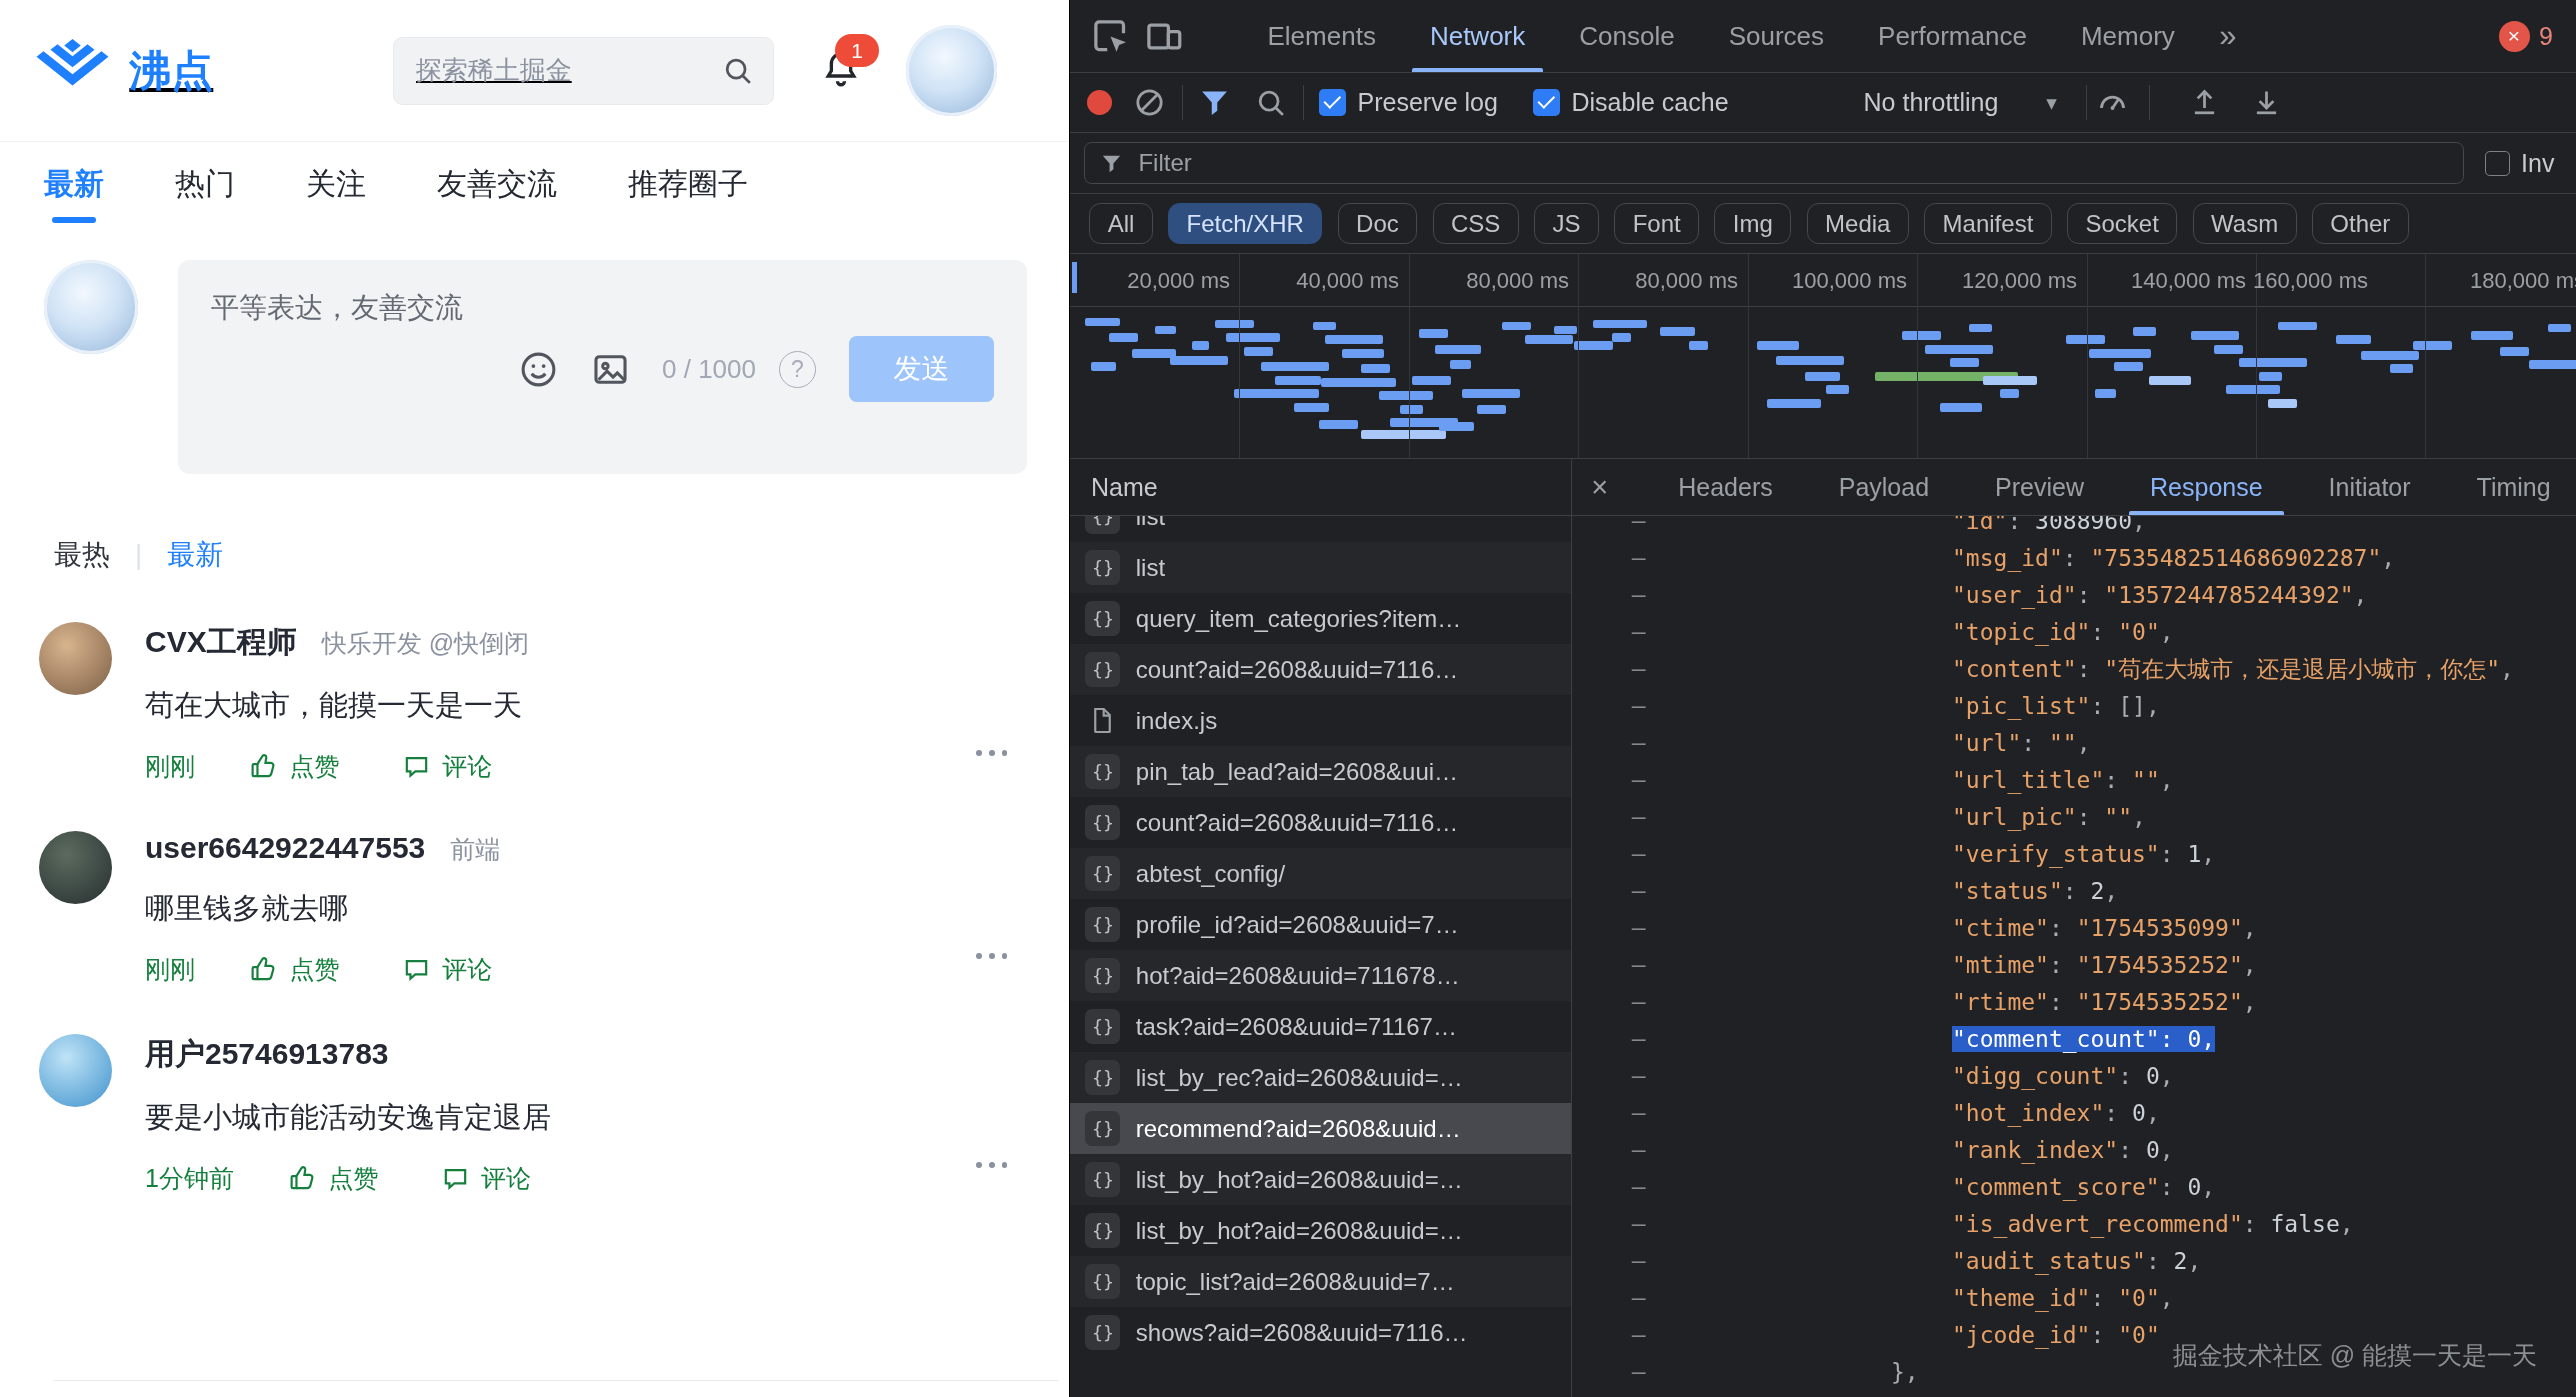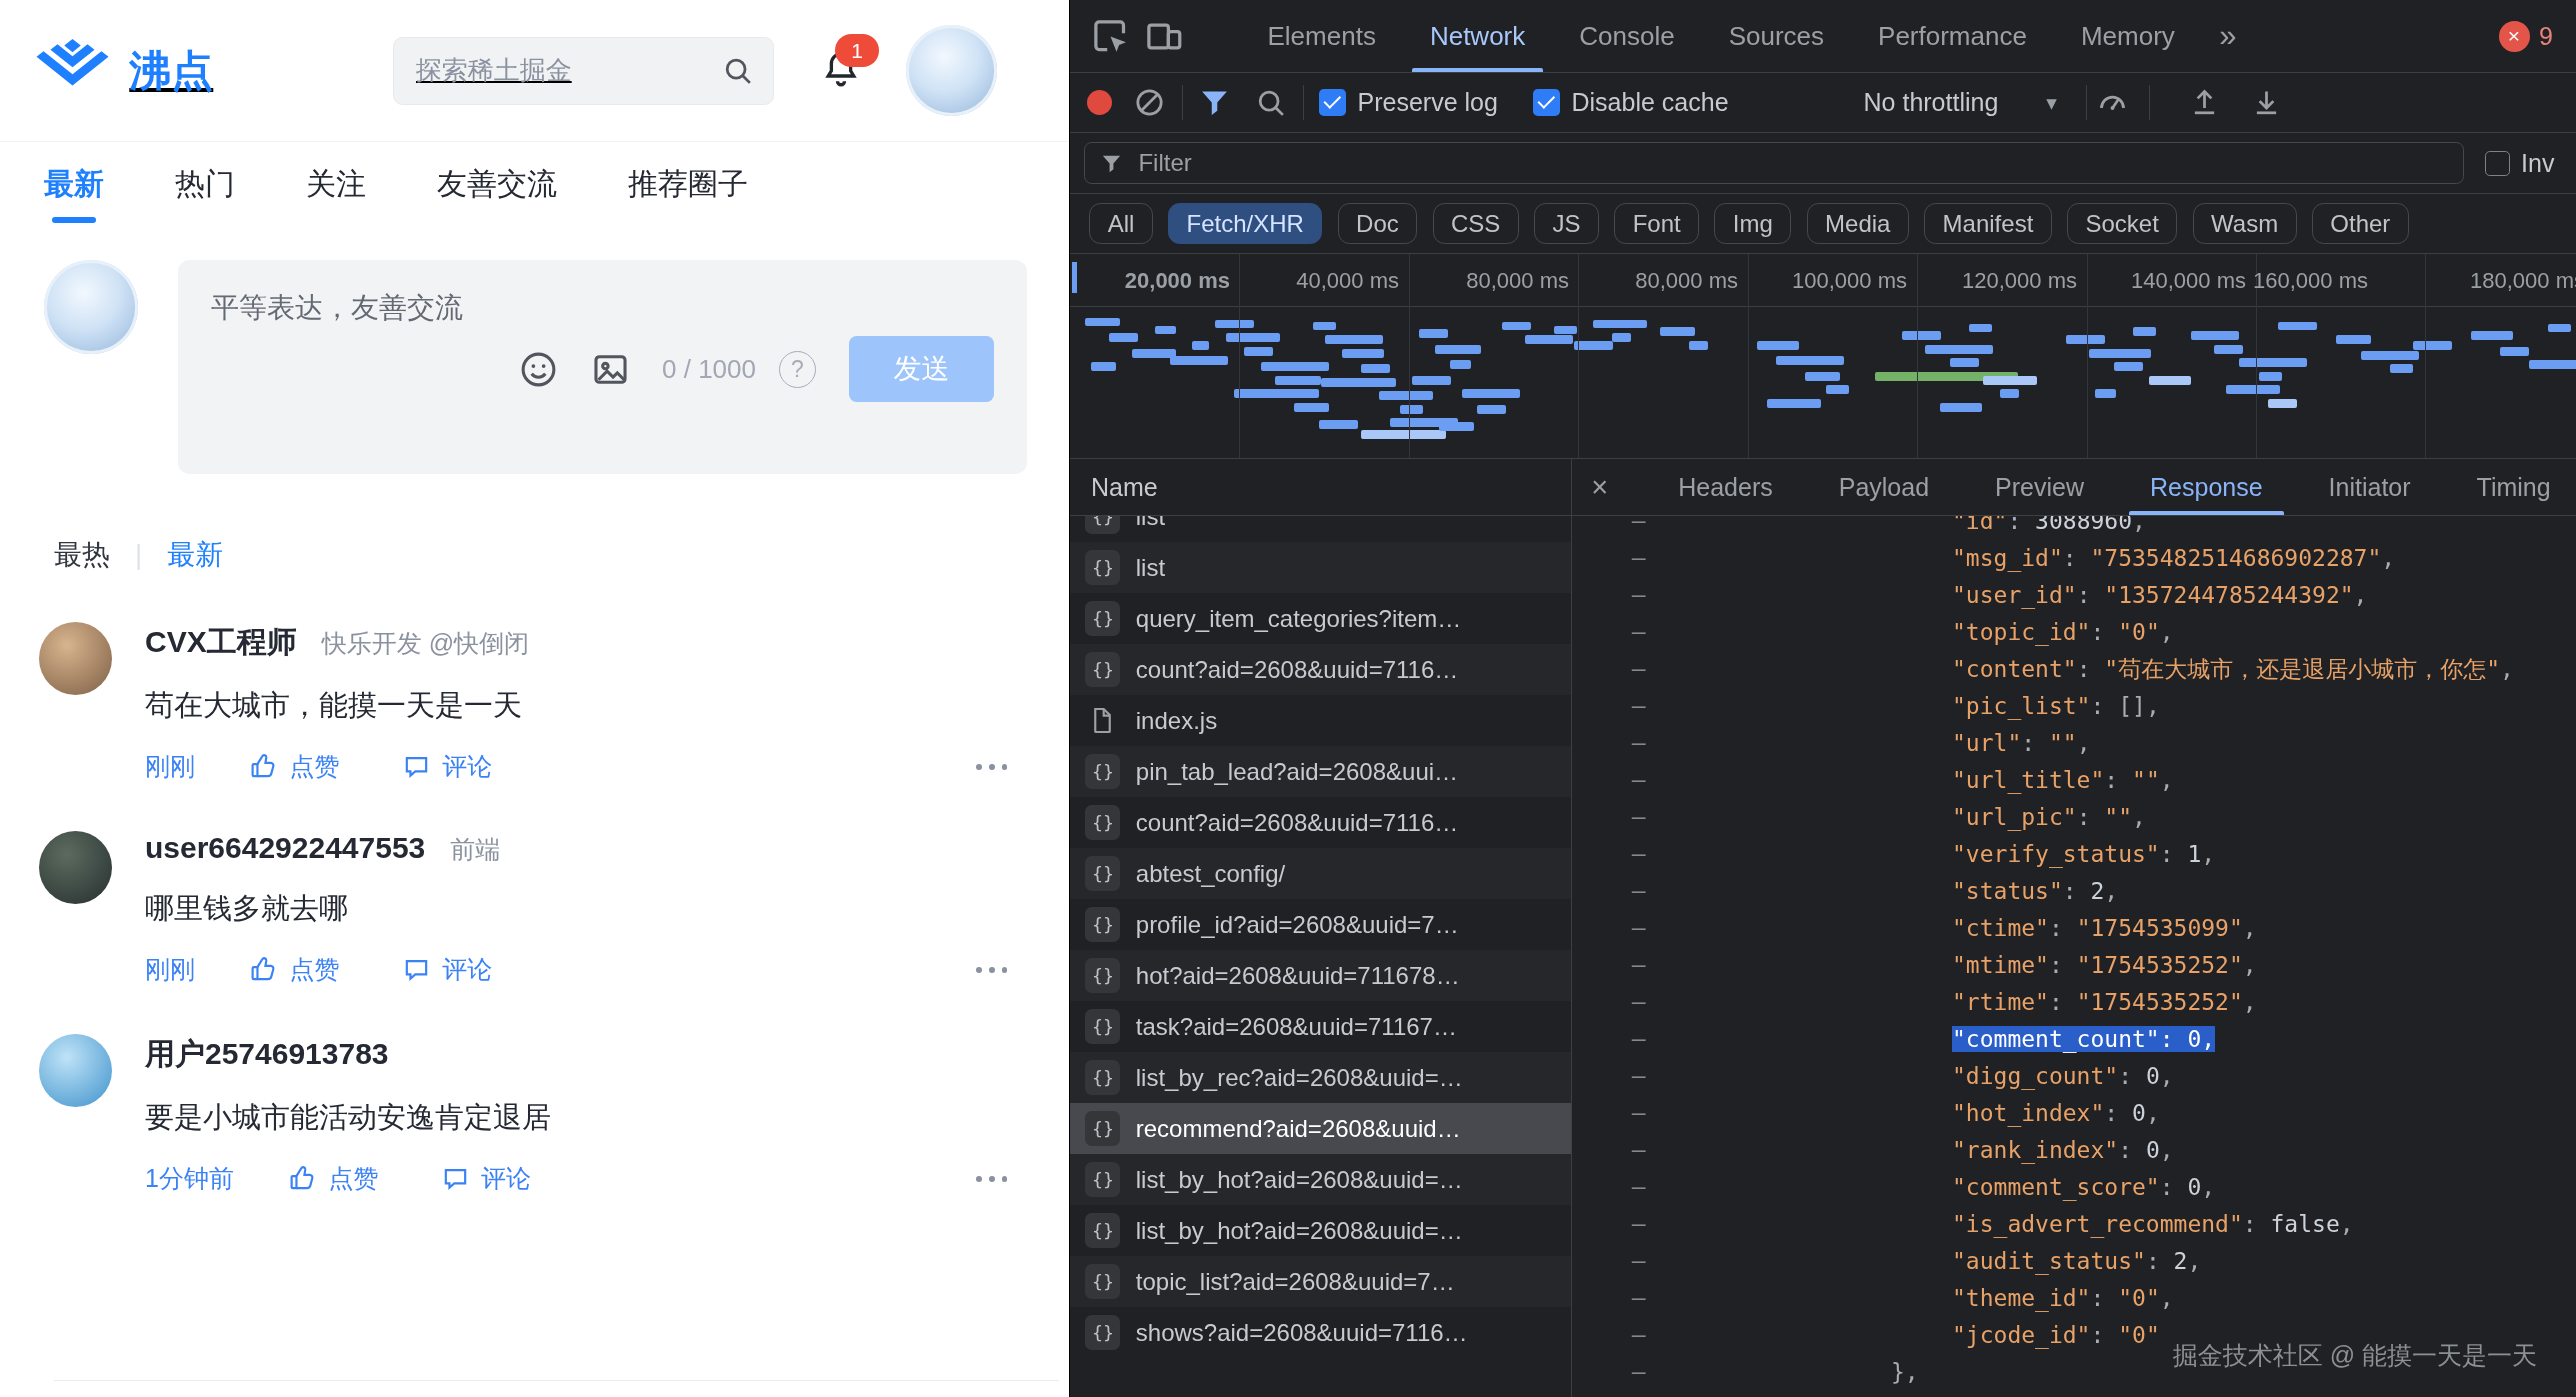--- a/index.html
+++ b/index.html
@@ -32,21 +32,21 @@
   .sort-hot{color:#31363f;font-weight:500;}
   .sort-sep{color:#dfe2e8;}
   .sort-new{color:#1e80ff;font-weight:500;}
   .post{display:flex;padding:48px 54px 0 39px;}
   .p-avatar{width:73px;height:73px;border-radius:50%;flex:none;margin-right:33px;}
   .p-body{flex:1;min-width:0;}
   .p-head{display:flex;align-items:baseline;}
   .p-name{font-size:30px;font-weight:600;color:#252933;}
   .p-meta{font-size:25px;color:#8a919f;margin-left:25px;}
   .p-content{margin-top:23px;font-size:29px;color:#252933;line-height:1.35;}
-  .p-foot{margin-top:25px;display:flex;align-items:center;color:#3b82f6;font-size:25px;}
+  .p-foot{margin-top:25px;display:flex;align-items:flex-start;color:#15803d;font-size:25px;}
   .p-time{margin-right:54px;}
   .p-act{display:flex;align-items:center;gap:11.6px;margin-right:62px;}
   .p-act svg{width:29px;height:29px;}
   .p-more{margin-left:auto;display:flex;gap:6.8px;align-items:center;padding-right:7.7px;}
   .p-more .dot{width:5.8px;height:5.8px;border-radius:50%;background:#8a919f;}
   .site-bottom-divider{position:absolute;left:54px;right:9.6px;bottom:16.4px;height:1px;background:#e9ebef;}
   
   .devtools{width:1507px;height:100%;background:#202124;color:#c7cbd1;flex:none;display:flex;flex-direction:column;font-size:25px;border-left:1px solid #000;box-sizing:border-box;}
   .vsep{width:1px;height:35px;background:#3c4043;flex:none;}
   .dt-tabbar{height:72px;flex:none;display:flex;align-items:center;border-bottom:1px solid #3c4043;padding:0 23px 0 21px;}
@@ -466,21 +466,21 @@
         <div class="bar" style="left: 1266px; top: 23px; width: 35px; background: rgb(107, 157, 243);"></div>
         <div class="bar" style="left: 1291px; top: 39px; width: 58px; background: rgb(107, 157, 243);"></div>
         <div class="bar" style="left: 1320px; top: 52px; width: 23px; background: rgb(107, 157, 243);"></div>
         <div class="bar" style="left: 1343px; top: 29px; width: 39px; background: rgb(107, 157, 243);"></div>
         <div class="bar" style="left: 1401px; top: 19.3px; width: 42px; background: rgb(107, 157, 243);"></div>
         <div class="bar" style="left: 1430px; top: 35px; width: 29px; background: rgb(107, 157, 243);"></div>
         <div class="bar" style="left: 1459px; top: 48px; width: 58px; background: rgb(107, 157, 243);"></div>
         <div class="bar" style="left: 1478px; top: 11.6px; width: 23px; background: rgb(107, 157, 243);"></div>
       </div>
   <div class="gridline" style="left: 169px;"></div>
-      <div class="ruler-label" style="left: -29px; font-weight: bold;">20,000 ms</div>
+      <div class="ruler-label" style="left: -29px;">20,000 ms</div>
       <div class="gridline" style="left: 339px;"></div>
       <div class="ruler-label" style="left: 140px;">40,000 ms</div>
       <div class="gridline" style="left: 508px;"></div>
       <div class="ruler-label" style="left: 310px;">80,000 ms</div>
       <div class="gridline" style="left: 678px;"></div>
       <div class="ruler-label" style="left: 479px;">80,000 ms</div>
       <div class="gridline" style="left: 847px;"></div>
       <div class="ruler-label" style="left: 648px;">100,000 ms</div>
       <div class="gridline" style="left: 1017px;"></div>
       <div class="ruler-label" style="left: 818px;">120,000 ms</div>

